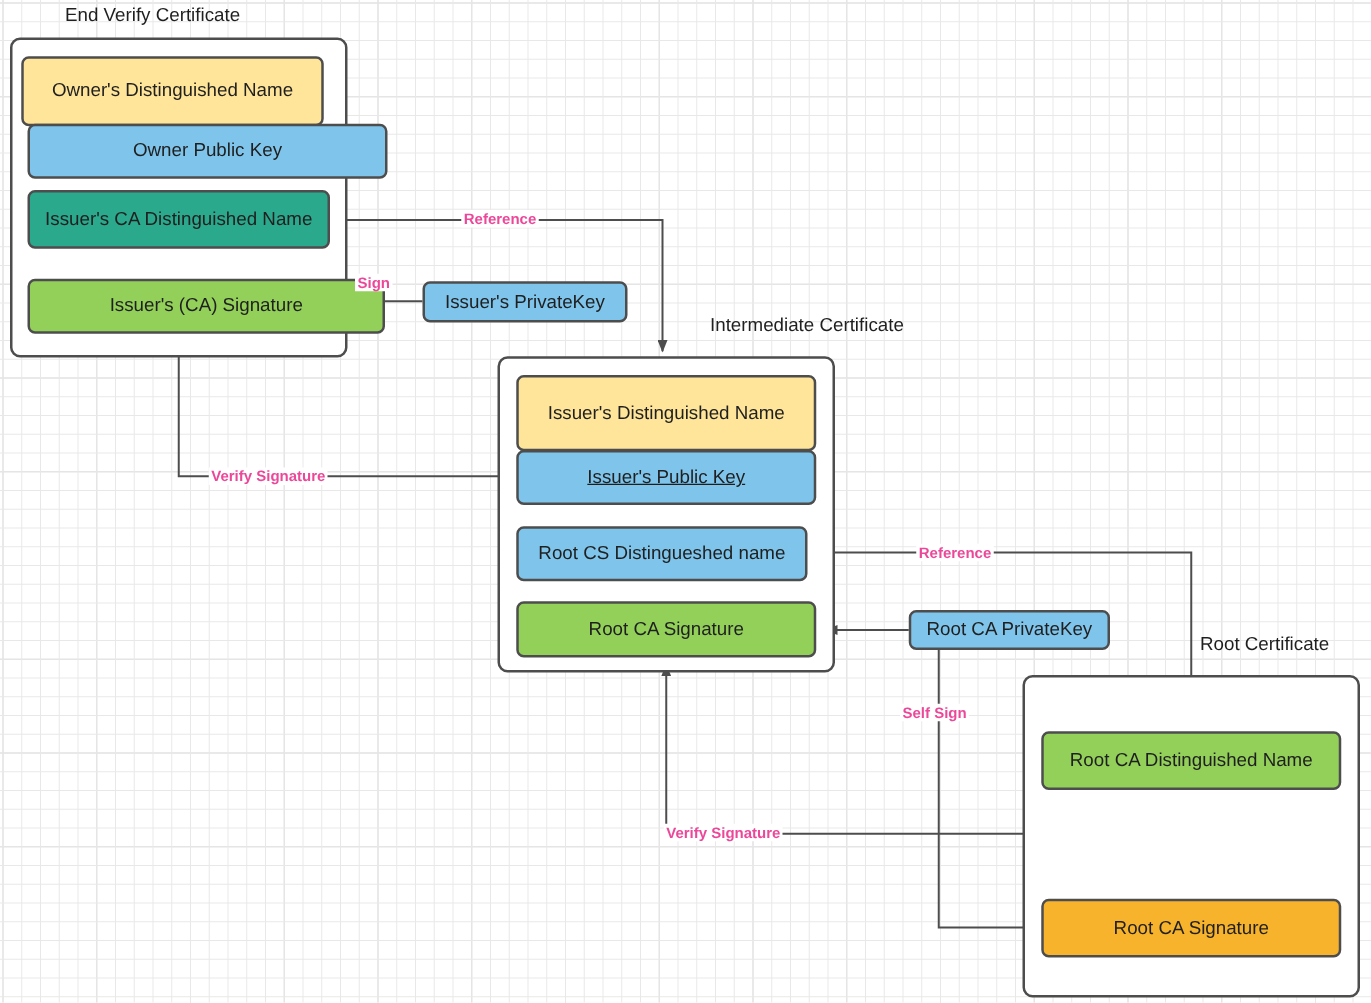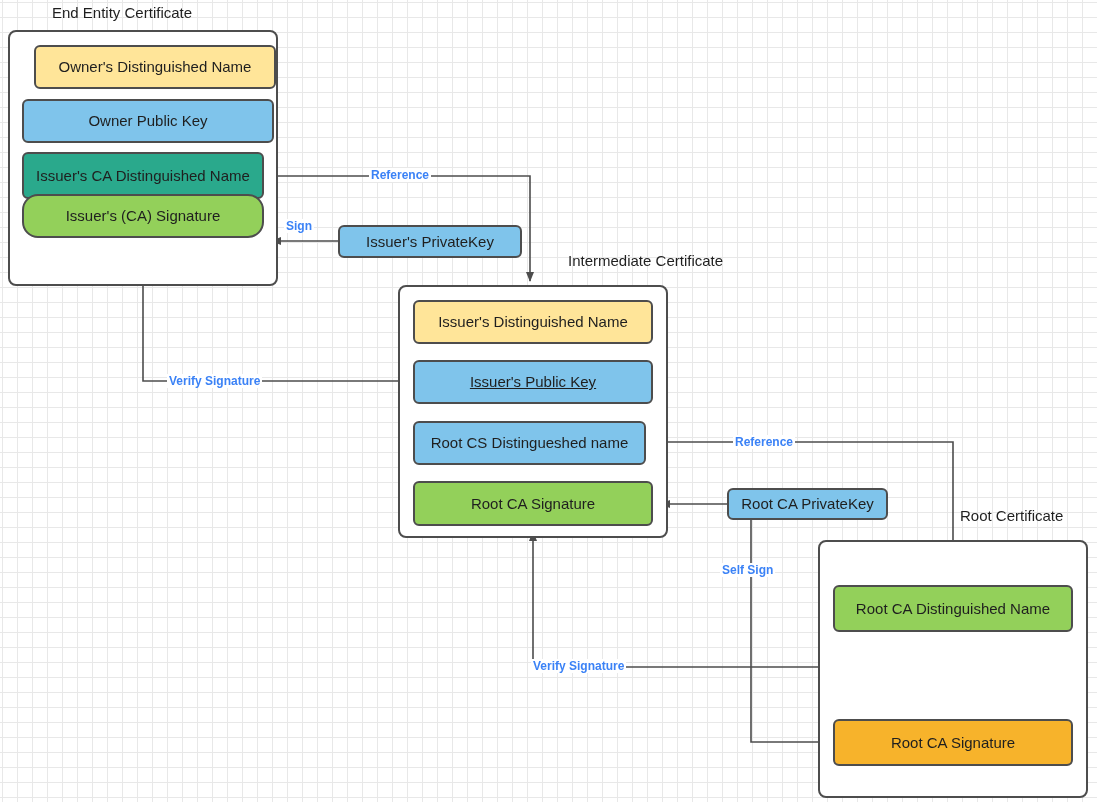--- a/index.html
+++ b/index.html
@@ -58,21 +58,21 @@
     text-align: center;
     font-size: 15px;
     color: #1f1f1f;
     line-height: 1.18;
     padding: 2px 6px;
   }
   .edge-label {
     position: absolute;
     font-size: 12px;
     font-weight: bold;
-    color: #3b82f6;
+    color: #ec4899;
     background: #ffffff;
     white-space: nowrap;
     line-height: 1;
     padding: 1px 2px;
   }
 </style>
 </head>
 <body>
 
 <div id="canvas">
@@ -88,34 +88,34 @@
         <path d="M 338 241 L 272 241" fill="none" stroke="#4d4d4d" stroke-width="1.6" marker-end="url(#arrowhead)"></path>
         <path d="M 413 381 L 143 381 L 143 261" fill="none" stroke="#4d4d4d" stroke-width="1.6" marker-end="url(#arrowhead)"></path>
         <path d="M 653 442 L 953 442 L 953 581" fill="none" stroke="#4d4d4d" stroke-width="1.6" marker-end="url(#arrowhead)"></path>
         <path d="M 727 504 L 661 504" fill="none" stroke="#4d4d4d" stroke-width="1.6" marker-end="url(#arrowhead)"></path>
         <path d="M 751 520 L 751 742 L 827 742" fill="none" stroke="#4d4d4d" stroke-width="1.6" marker-end="url(#arrowhead)"></path>
         <path d="M 833 667 L 533 667 L 533 532" fill="none" stroke="#4d4d4d" stroke-width="1.6" marker-end="url(#arrowhead)"></path>
       </g>
   </svg>
 
   <div class="container-box" id="group-0" style="left: 8px; top: 30px; width: 270px; height: 256px; border-color: rgb(77, 77, 77);"></div>
-  <div class="group-title" id="grouptitle-0" style="left: 52px; top: 5px;">End Entity Certificate</div>
+  <div class="group-title" id="grouptitle-0" style="left: 52px; top: 5px;">End Verify Certificate</div>
 
   <div class="container-box" id="group-1" style="left: 398px; top: 285px; width: 270px; height: 253px; border-color: rgb(77, 77, 77);"></div>
   <div class="group-title" id="grouptitle-1" style="left: 568px; top: 253px;">Intermediate Certificate</div>
 
   <div class="container-box" id="group-2" style="left: 818px; top: 540px; width: 270px; height: 258px; border-color: rgb(77, 77, 77);"></div>
   <div class="group-title" id="grouptitle-2" style="left: 960px; top: 508px;">Root Certificate</div>
 
-  <div class="node" id="node-0" style="left: 34px; top: 45px; width: 242px; height: 44px; background: rgb(255, 229, 153); border-color: rgb(77, 77, 77);">Owner's Distinguished Name</div>
-  <div class="node" id="node-1" style="left: 22px; top: 99px; width: 252px; height: 44px; background: rgb(127, 196, 235); border-color: rgb(77, 77, 77);">Owner Public  Key</div>
+  <div class="node" id="node-0" style="left: 17px; top: 45px; width: 242px; height: 56px; background: rgb(255, 229, 153); border-color: rgb(77, 77, 77);">Owner's Distinguished Name</div>
+  <div class="node" id="node-1" style="left: 22px; top: 99px; width: 288px; height: 44px; background: rgb(127, 196, 235); border-color: rgb(77, 77, 77);">Owner Public  Key</div>
   <div class="node" id="node-2" style="left: 22px; top: 152px; width: 242px; height: 47px; background: rgb(42, 169, 140); border-color: rgb(77, 77, 77);">Issuer's CA Distinguished Name</div>
-  <div class="node" id="node-3" style="left: 22px; top: 194px; width: 242px; height: 44px; background: rgb(147, 208, 90); border-color: rgb(77, 77, 77); border-radius: 16px;">Issuer's (CA) Signature</div>
-  <div class="node" id="node-4" style="left: 338px; top: 225px; width: 184px; height: 33px; background: rgb(127, 196, 235); border-color: rgb(77, 77, 77);">Issuer's PrivateKey</div>
-  <div class="node" id="node-5" style="left: 413px; top: 300px; width: 240px; height: 44px; background: rgb(255, 229, 153); border-color: rgb(77, 77, 77);">Issuer's Distinguished Name</div>
+  <div class="node" id="node-3" style="left: 22px; top: 223px; width: 286px; height: 44px; background: rgb(147, 208, 90); border-color: rgb(77, 77, 77);">Issuer's (CA) Signature</div>
+  <div class="node" id="node-4" style="left: 338px; top: 225px; width: 164px; height: 33px; background: rgb(127, 196, 235); border-color: rgb(77, 77, 77);">Issuer's PrivateKey</div>
+  <div class="node" id="node-5" style="left: 413px; top: 300px; width: 240px; height: 61px; background: rgb(255, 229, 153); border-color: rgb(77, 77, 77);">Issuer's Distinguished Name</div>
   <div class="node" id="node-6" style="left: 413px; top: 360px; width: 240px; height: 44px; background: rgb(127, 196, 235); border-color: rgb(77, 77, 77); text-decoration: underline;">Issuer's Public  Key</div>
   <div class="node" id="node-7" style="left: 413px; top: 421px; width: 233px; height: 44px; background: rgb(127, 196, 235); border-color: rgb(77, 77, 77);">Root CS Distingueshed name</div>
   <div class="node" id="node-8" style="left: 413px; top: 481px; width: 240px; height: 45px; background: rgb(147, 208, 90); border-color: rgb(77, 77, 77);">Root CA Signature</div>
   <div class="node" id="node-9" style="left: 727px; top: 488px; width: 161px; height: 32px; background: rgb(127, 196, 235); border-color: rgb(77, 77, 77);">Root CA PrivateKey</div>
   <div class="node" id="node-10" style="left: 833px; top: 585px; width: 240px; height: 47px; background: rgb(147, 208, 90); border-color: rgb(77, 77, 77);">Root CA Distinguished Name</div>
   <div class="node" id="node-12" style="left: 833px; top: 719px; width: 240px; height: 47px; background: rgb(247, 179, 43); border-color: rgb(77, 77, 77);">Root CA Signature</div>
 
   <div class="edge-label" id="elabel-0" style="left: 369px; top: 168px;">Reference</div>
   <div class="edge-label" id="elabel-1" style="left: 284px; top: 219px;">Sign</div>
   <div class="edge-label" id="elabel-2" style="left: 167px; top: 374px;">Verify Signature</div>

